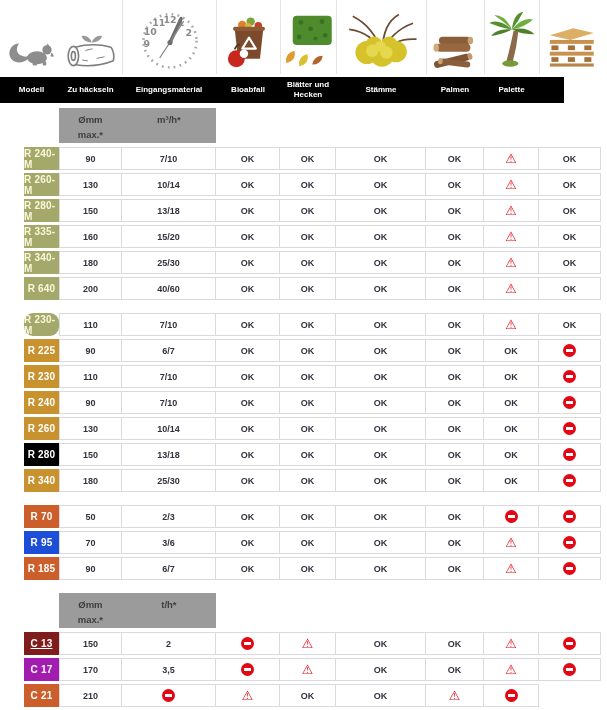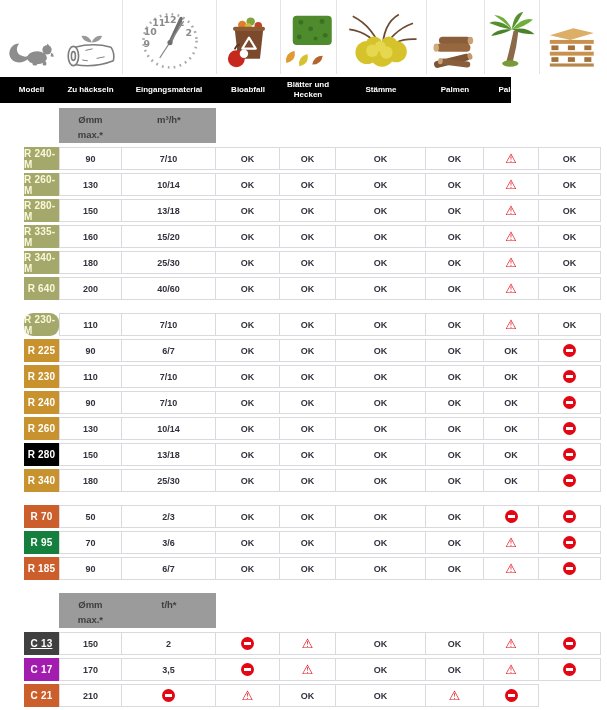--- a/index.html
+++ b/index.html
@@ -6,21 +6,21 @@
   body{font-family:"Liberation Sans",sans-serif;}
   #app{width:607px;height:710px;overflow:hidden;background:#fff;position:relative;}
   .grid{display:grid;grid-template-columns:55px 63px 94px 64px 56px 90px 58px 55px 62px;}
   .rowpad{padding-left:4px;}
   
   .icon-row{height:74px;margin-bottom:3px;}
   .icon-cell{display:flex;align-items:flex-end;justify-content:center;padding-bottom:2px;overflow:hidden;}
   .icon-cell.sep{border-left:1px solid #e4e4e7;}
   .icon-cell svg{display:block;max-width:96%;}
   
-  .header-bar{width:511px;}
+  .header-bar{width:564px;}
   .header-grid{min-height:26px;align-items:center;}
   .header-cell{display:flex;align-items:center;justify-content:center;text-align:center;
     font-size:8px;font-weight:bold;line-height:1.25;padding:3px 1px;}
   
   .subheader-row{margin:5px 0 4px;}
   .section.gap .subheader-row{margin:0 0 4px;}
   .subheader-box{grid-column:2 / 4;height:35px;display:flex;font-weight:bold;font-size:9.5px;}
   .sub-col{padding-top:5px;text-align:center;white-space:pre-line;line-height:1.55;}
   .sub-col-d{width:40%;}
   .sub-col-t{width:60%;}
@@ -591,21 +591,21 @@
           <span class="ok" style="color: rgb(50, 50, 62);">OK</span>
         </div>
         <div class="vcell">
           <span class="no-entry" style="background-color: rgb(227, 6, 19);"></span>
         </div>
         <div class="vcell">
           <span class="no-entry" style="background-color: rgb(227, 6, 19);"></span>
         </div>
       </div>
       <div class="grid rowpad data-row">
-        <div class="model-label" style="background: #15803d; color: rgb(255, 255, 255);">R 95</div>
+        <div class="model-label" style="background: #1d4ed8; color: rgb(255, 255, 255);">R 95</div>
         <div class="vcell">
           <span class="num" style="color: rgb(50, 50, 62);">70</span>
         </div>
         <div class="vcell">
           <span class="num" style="color: rgb(50, 50, 62);">3/6</span>
         </div>
         <div class="vcell">
           <span class="ok" style="color: rgb(50, 50, 62);">OK</span>
         </div>
         <div class="vcell">
@@ -654,21 +654,21 @@
     </div>
     <div class="section gap">
       <div class="grid rowpad subheader-row">
         <div class="subheader-box" style="background: rgb(155, 155, 155); color: rgb(62, 62, 62);">
           <div class="sub-col sub-col-d">Ømm
 max.*</div>
           <div class="sub-col sub-col-t">t/h*</div>
         </div>
       </div>
       <div class="grid rowpad data-row">
-        <div class="model-label" style="background: #404040; color: rgb(255, 255, 255); text-decoration: underline;">C 13</div>
+        <div class="model-label" style="background: #7f1d1d; color: rgb(255, 255, 255); text-decoration: underline;">C 13</div>
         <div class="vcell">
           <span class="num" style="color: rgb(50, 50, 62);">150</span>
         </div>
         <div class="vcell">
           <span class="num" style="color: rgb(50, 50, 62);">2</span>
         </div>
         <div class="vcell">
           <span class="no-entry" style="background-color: rgb(227, 6, 19);"></span>
         </div>
         <div class="vcell">

